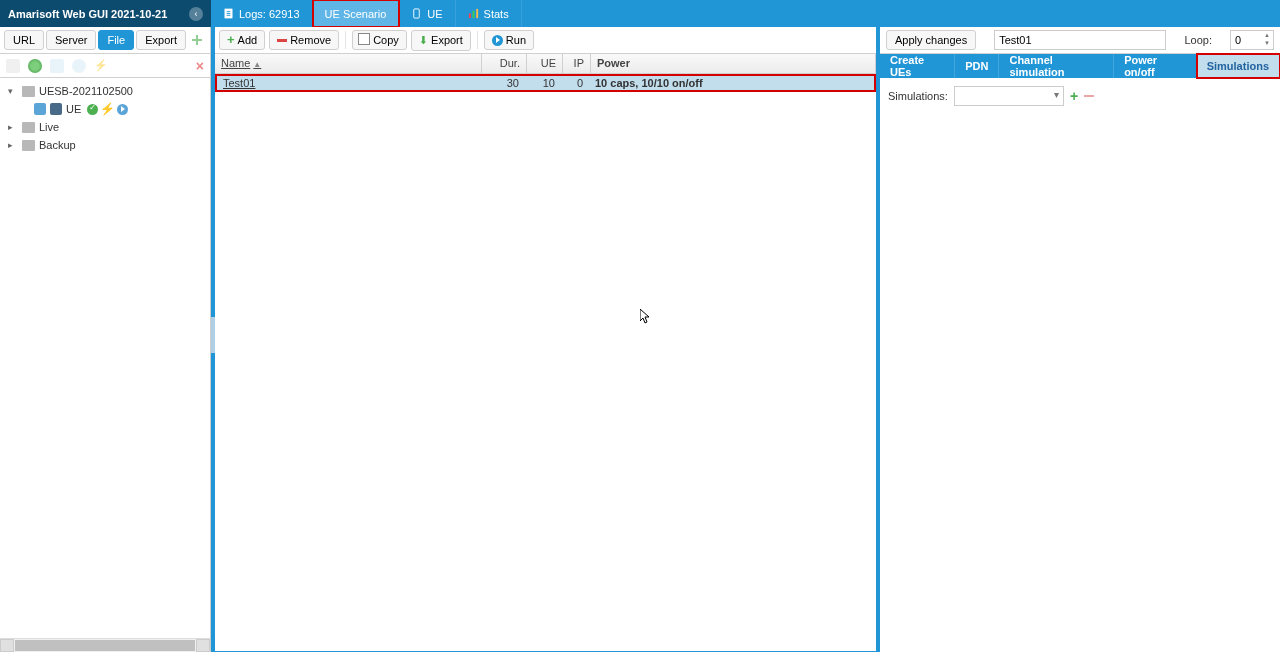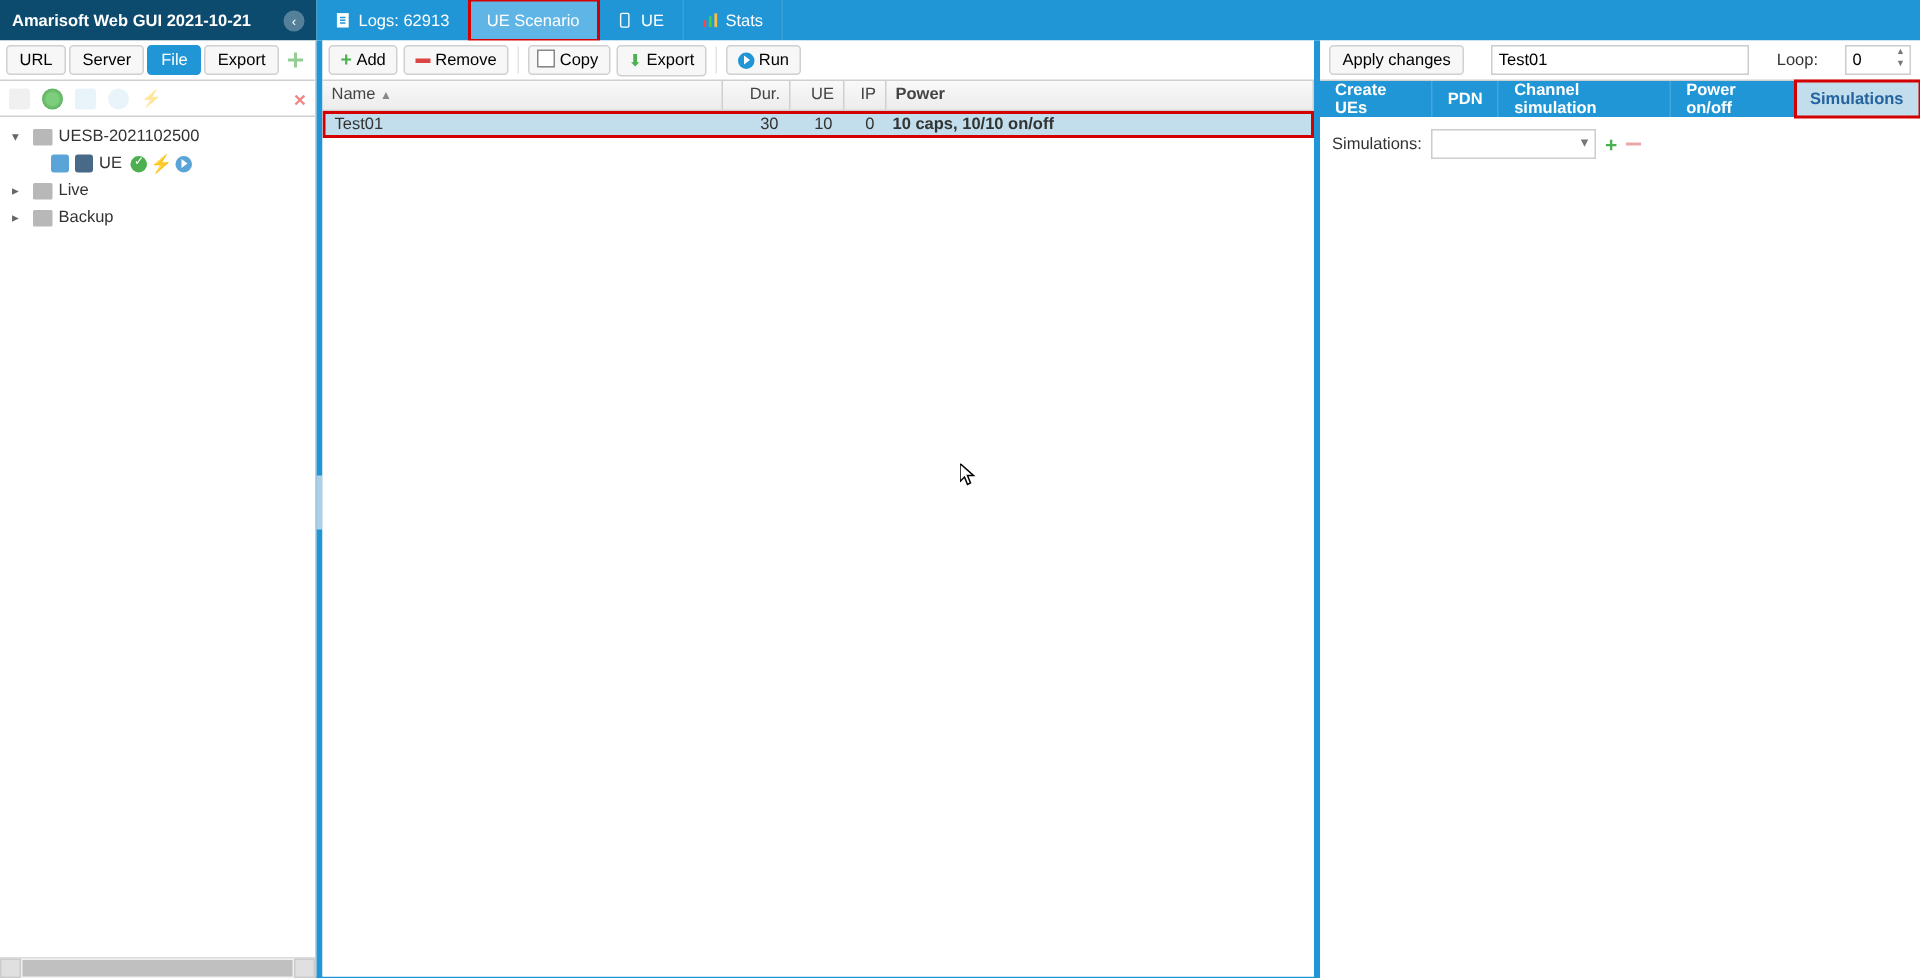--- a/index.html
+++ b/index.html
@@ -59,21 +59,21 @@
     .ico-remove { width: 10px; height: 3px; background: #d44; }
     .ico-copy { width: 10px; height: 10px; border: 1px solid #888; position: relative; }
     .ico-copy::after { content: ''; position: absolute; width: 10px; height: 10px; border: 1px solid #888; left: -3px; top: -3px; background: #fff; }
     .ico-export { color: #4caf50; font-size: 11px; }
     .ico-run { width: 11px; height: 11px; background: #2196d6; border-radius: 50%; position: relative; }
     .ico-run::after { content: ''; border-left: 4px solid #fff; border-top: 3px solid transparent; border-bottom: 3px solid transparent; position: absolute; left: 4px; top: 2.5px; }
     
     .grid-header { height: 20px; background: linear-gradient(#f9f9f9,#ececec); border-bottom: 1px solid #d0d0d0; display: flex; font-size: 11px; color: #444; }
     .grid-header .col { border-right: 1px solid #d0d0d0; padding: 3px 6px; }
     .sort-arrow { font-size: 8px; color: #888; margin-left: 3px; }
-    .col-name { flex: 1; }
+    .col-name { flex: 1; text-decoration: underline; }
     .col-dur { width: 45px; text-align: right; }
     .col-ue { width: 36px; text-align: right; }
     .col-ip { width: 28px; text-align: right; }
     .col-power { width: 285px; font-weight: bold; }
     
     .grid-body { flex: 1; overflow: auto; background: #fff; position: relative; }
     .grid-row { height: 18px; display: flex; font-size: 11px; border: 2px solid #d40000; background: #c2ddec; cursor: pointer; }
     .grid-row .cell { padding: 1px 6px; }
     
     .cursor-arrow { position: absolute; left: 425px; top: 235px; font-size: 14px; color: #000; pointer-events: none; }

